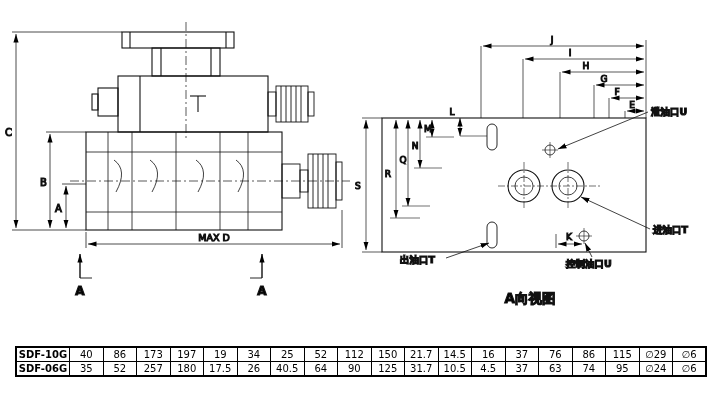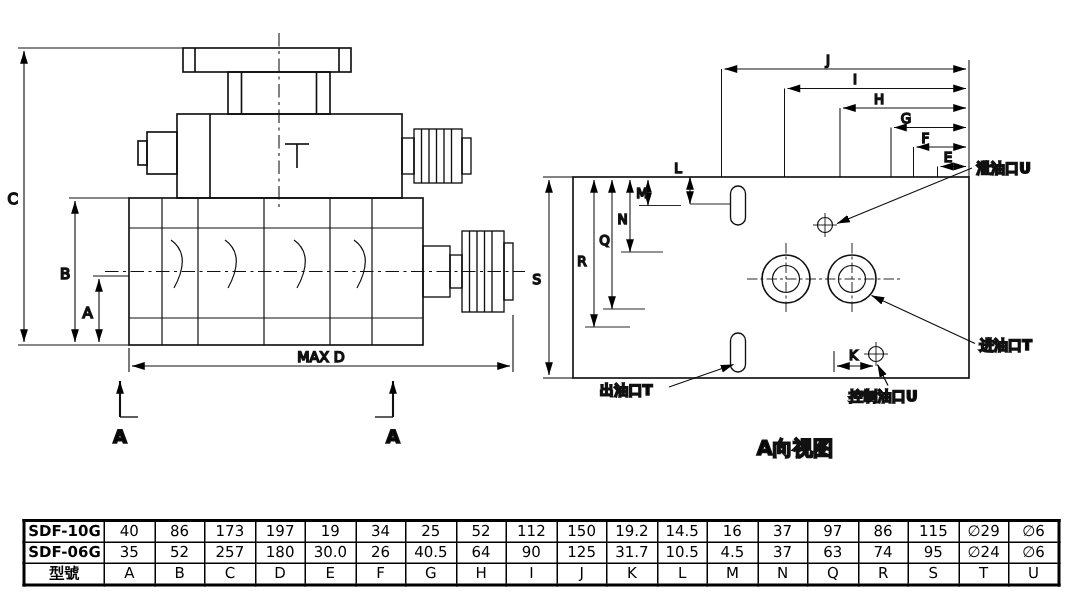--- a/index.html
+++ b/index.html
@@ -244,70 +244,48 @@
           <td>40</td>
           <td>86</td>
           <td>173</td>
           <td>197</td>
           <td>19</td>
           <td>34</td>
           <td>25</td>
           <td>52</td>
           <td>112</td>
           <td>150</td>
-          <td>19.2</td>
+          <td>21.7</td>
           <td>14.5</td>
           <td>16</td>
           <td>37</td>
-          <td>97</td>
+          <td>76</td>
           <td>86</td>
           <td>115</td>
           <td>∅29</td>
           <td>∅6</td>
         </tr>
         <tr>
           <td class="model">SDF-06G</td>
           <td>35</td>
           <td>52</td>
           <td>257</td>
           <td>180</td>
-          <td>30.0</td>
+          <td>17.5</td>
           <td>26</td>
           <td>40.5</td>
           <td>64</td>
           <td>90</td>
           <td>125</td>
           <td>31.7</td>
           <td>10.5</td>
           <td>4.5</td>
           <td>37</td>
           <td>63</td>
           <td>74</td>
           <td>95</td>
           <td>∅24</td>
           <td>∅6</td>
         </tr>
-        <tr>
-          <td class="model">型號</td>
-          <td>A</td>
-          <td>B</td>
-          <td>C</td>
-          <td>D</td>
-          <td>E</td>
-          <td>F</td>
-          <td>G</td>
-          <td>H</td>
-          <td>I</td>
-          <td>J</td>
-          <td>K</td>
-          <td>L</td>
-          <td>M</td>
-          <td>N</td>
-          <td>Q</td>
-          <td>R</td>
-          <td>S</td>
-          <td>T</td>
-          <td>U</td>
-        </tr>
       </tbody>
 </table>
 
 </div>
 
 </body></html>

